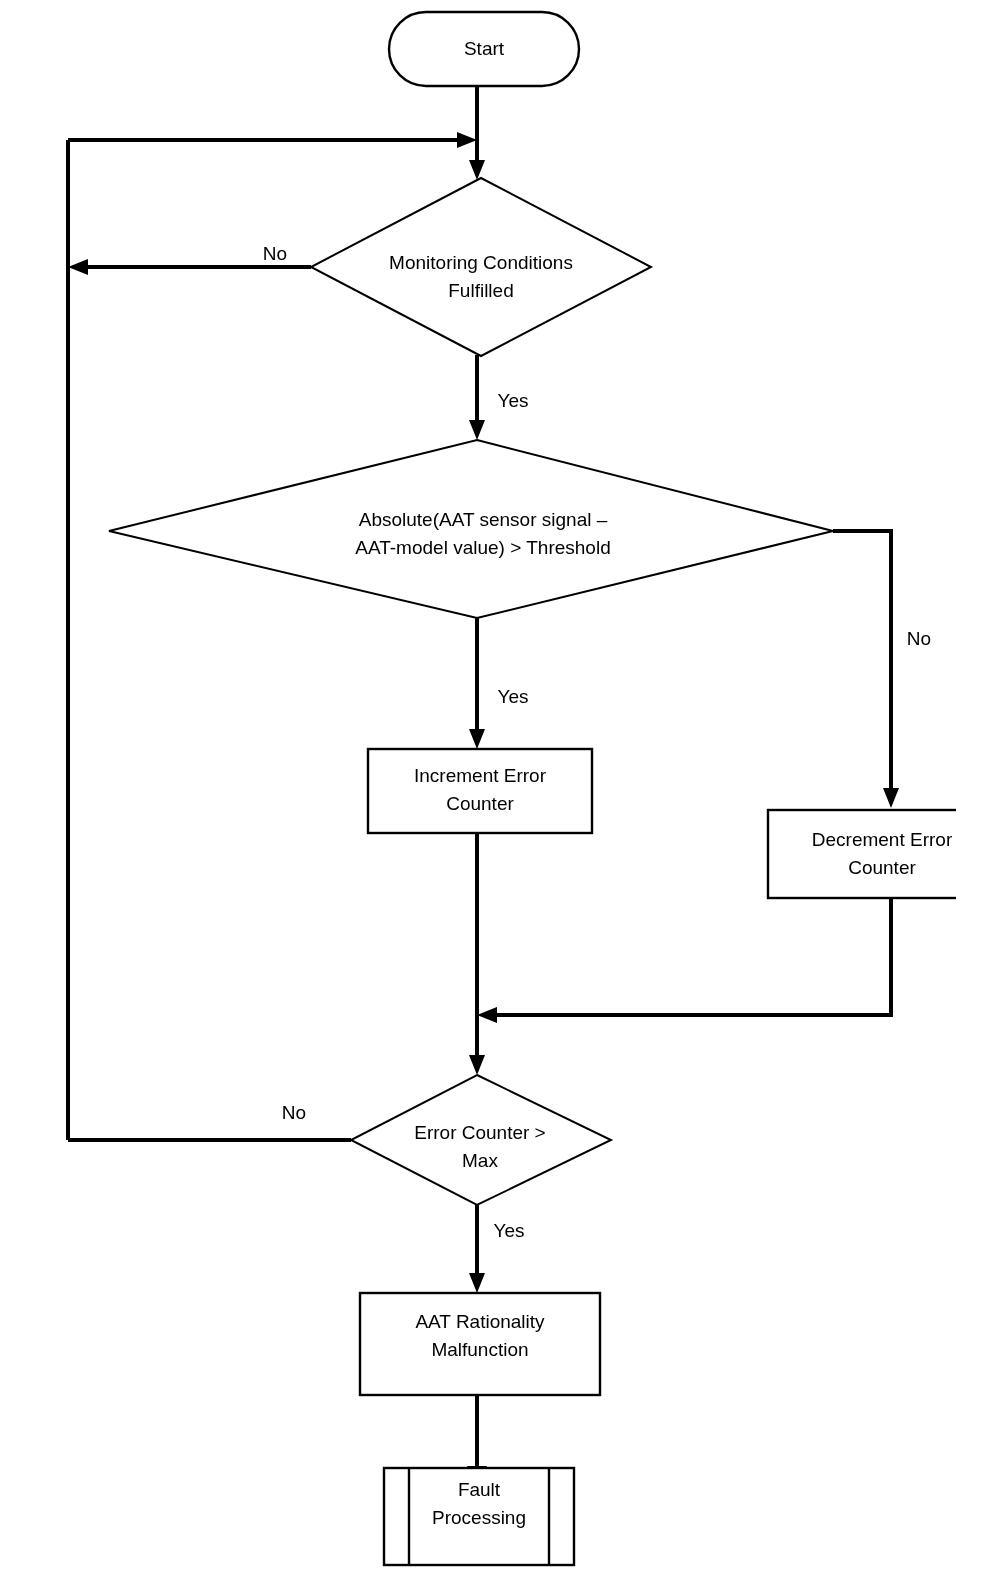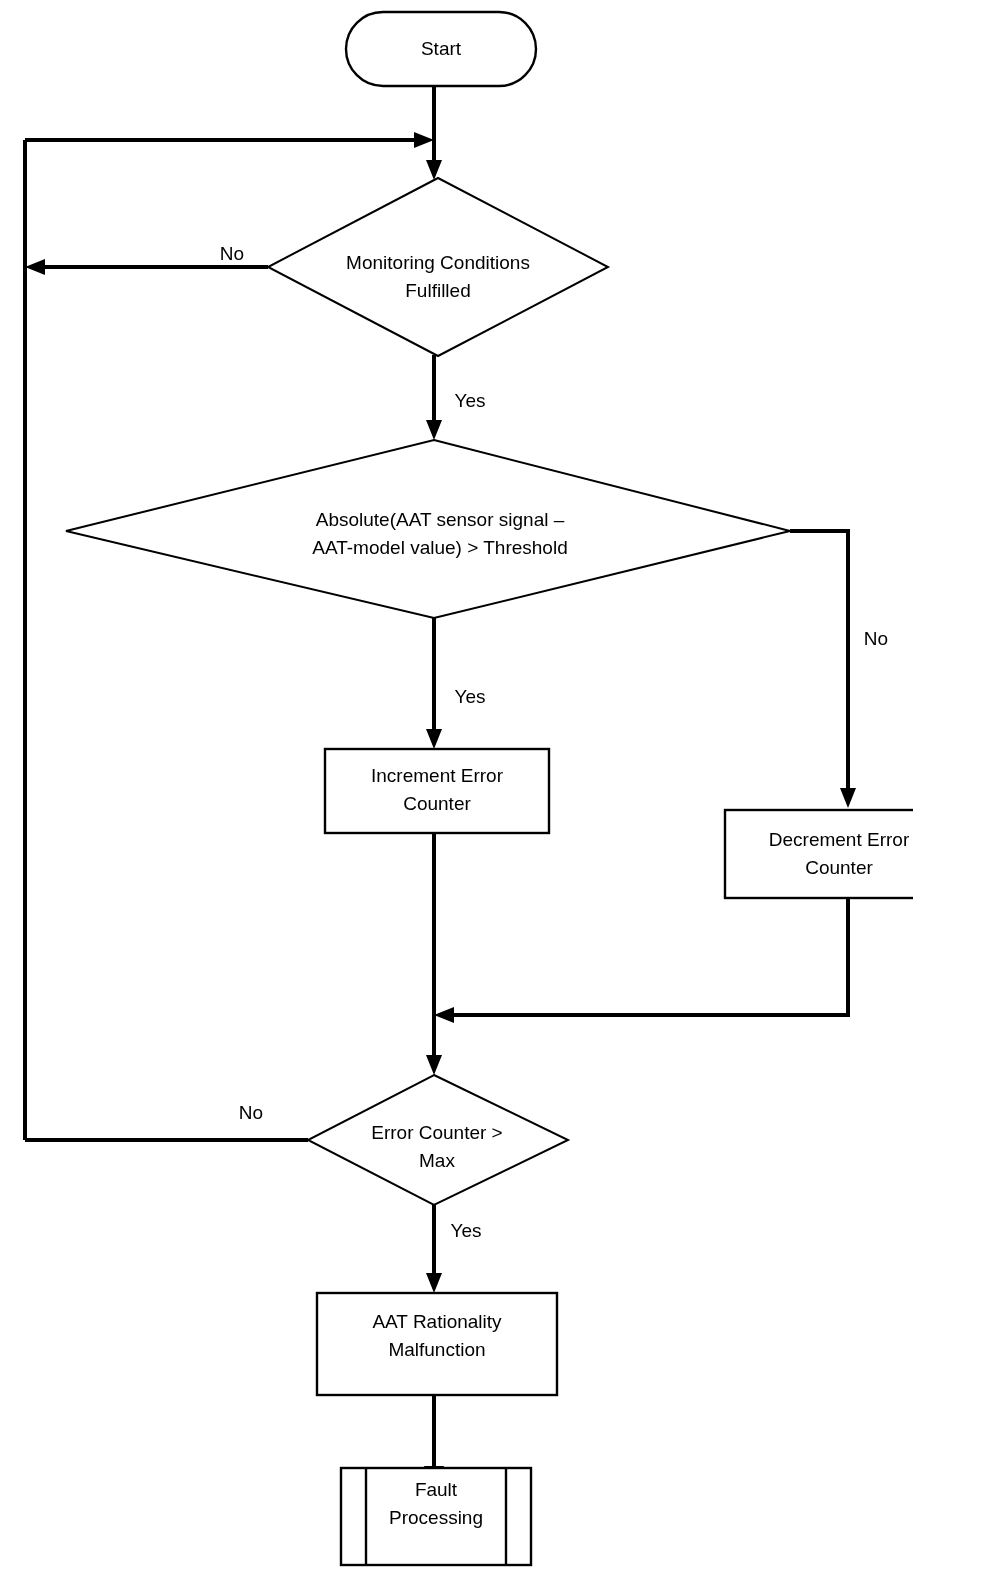--- a/index.html
+++ b/index.html
@@ -10,20 +10,21 @@
   }
   body {
     font-family: "Liberation Sans", sans-serif;
   }
   #diagram-root {
     position: relative;
     width: 913px;
     height: 1580px;
     background: #ffffff;
     overflow: hidden;
+    margin-left: 43px;
   }
   #flow-svg {
     position: absolute;
     left: 0;
     top: 0;
     width: 992px;
     height: 1580px;
   }
   .shape-outline {
     fill: #ffffff;

